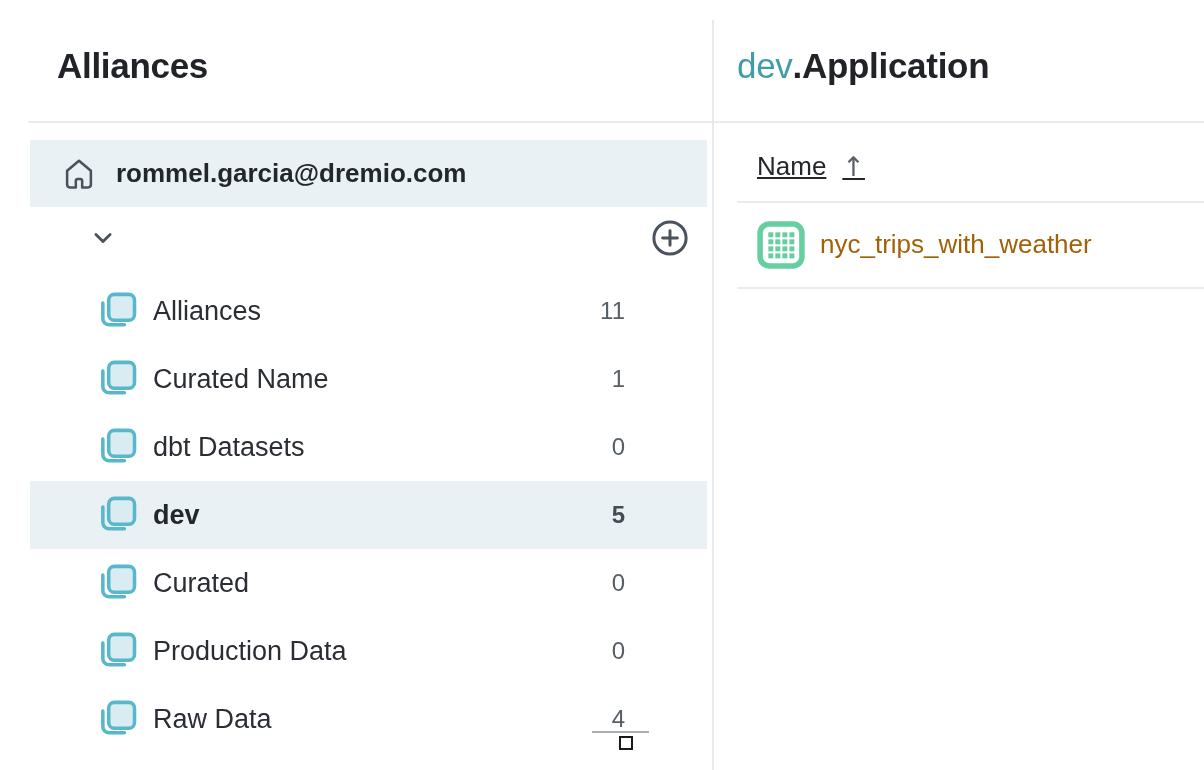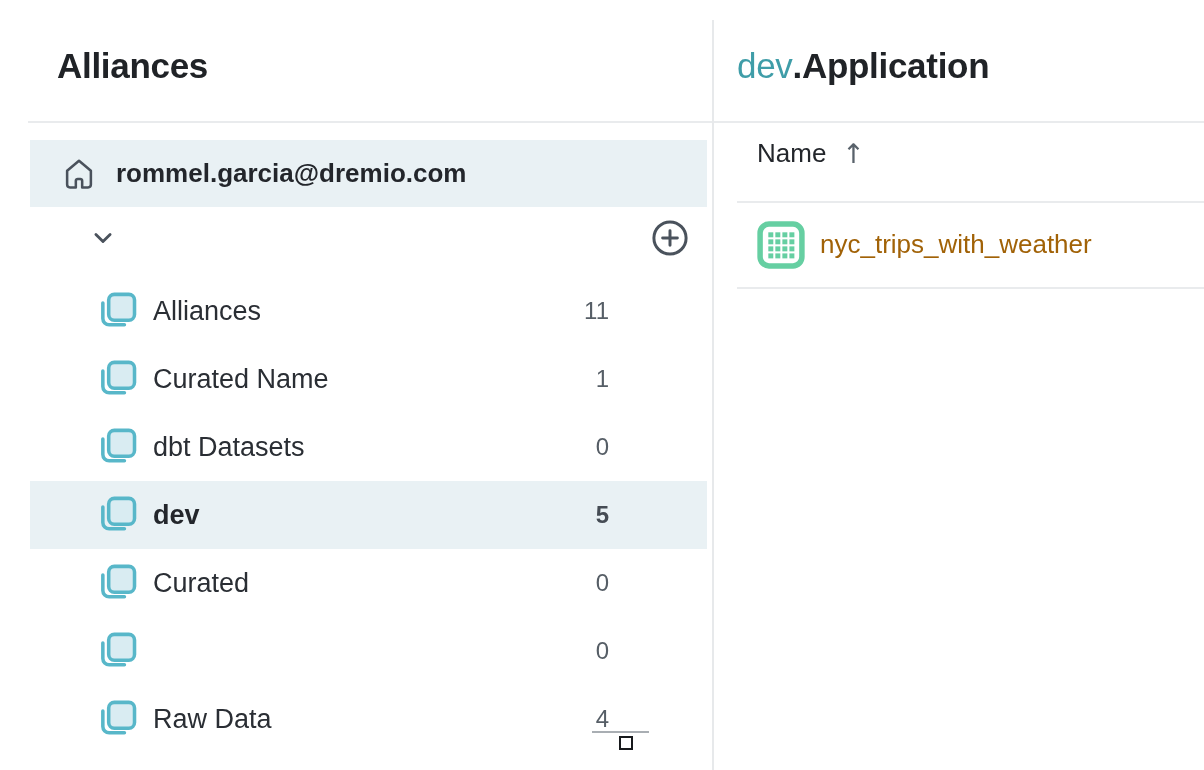--- a/index.html
+++ b/index.html
@@ -26,34 +26,34 @@
   .spaces-label { margin-left:24px; font-size:27px; font-weight:400; color:#454c54; }
   .plus-btn { margin-left:auto; margin-right:16px; width:42px; height:42px; flex:0 0 auto;
     cursor:pointer; background:none; border:none; padding:0; }
 
   .space-list { position:absolute; left:30px; top:277px; width:677px; }
   .space-item { position:relative; height:68px; display:flex; align-items:center; cursor:pointer; }
   .space-item.selected { background:#e9f1f4; }
   .space-item .icon-wrap { margin-left:64px; width:46px; height:46px; flex:0 0 auto; }
   .space-item .sp-label { margin-left:13px; font-size:27px; font-weight:400; color:#2a2e34; }
   .space-item.selected .sp-label { font-weight:700; color:#23262b; }
-  .space-item .sp-count { position:absolute; right:98px; font-size:24px; color:#565e66; }
+  .space-item .sp-count { position:absolute; right:82px; font-size:24px; color:#565e66; }
   .space-item.selected .sp-count { font-weight:700; color:#454c54; }
 
   .count-underline { position:absolute; left:592px; top:731px; width:57px; height:2px; background:#a9aeb3; }
   .mini-square { position:absolute; left:619px; top:736px; width:14px; height:14px;
     border:2px solid #17191c; background:#ffffff; }
 
   
   .breadcrumb { position:absolute; left:737px; top:46px; font-size:35px; letter-spacing:-0.3px; }
   .bc-space { color:#3f9da8; font-weight:400; cursor:pointer; }
   .bc-sep, .bc-page { color:#202327; font-weight:700; }
 
   .name-header { position:absolute; left:757px; top:138px; height:56px;
-    display:flex; align-items:flex-start; cursor:pointer; }
+    display:flex; align-items:center; cursor:pointer;text-decoration:underline; }
   .nh-label { font-size:26px; font-weight:500; color:#23262b; }
   .nh-arrow { margin-left:16px; font-size:27px; color:#59626b;
     font-family:"DejaVu Sans",sans-serif; }
 
   .dataset-row { position:absolute; left:757px; top:202px; height:85px;
     display:flex; align-items:center; cursor:pointer; }
   .dataset-row .icon-wrap { width:48px; height:48px; flex:0 0 auto; }
   .ds-label { margin-left:15px; font-size:26px; font-weight:400; color:#a16207; }
 
   svg { display:block; width:100%; height:100%; }
@@ -147,20 +147,21 @@
         <span class="sp-count">0</span>
       </div>
 
       <div class="space-item">
         <span class="icon-wrap">
           <svg viewBox="0 0 26 26" fill="none">
             <path d="M5 8.5 V17.2 A3.6 3.6 0 0 0 8.6 20.8 H17.2" stroke="#58b7c9" stroke-width="2" stroke-linecap="round"></path>
             <rect x="8.3" y="3.6" width="14.6" height="14.6" rx="3.2" fill="#d9ecf2" stroke="#58b7c9" stroke-width="2"></rect>
           </svg>
         </span>
+        <span class="sp-label">Production Data</span>
         <span class="sp-count">0</span>
       </div>
 
       <div class="space-item">
         <span class="icon-wrap">
           <svg viewBox="0 0 26 26" fill="none">
             <path d="M5 8.5 V17.2 A3.6 3.6 0 0 0 8.6 20.8 H17.2" stroke="#58b7c9" stroke-width="2" stroke-linecap="round"></path>
             <rect x="8.3" y="3.6" width="14.6" height="14.6" rx="3.2" fill="#d9ecf2" stroke="#58b7c9" stroke-width="2"></rect>
           </svg>
         </span>

